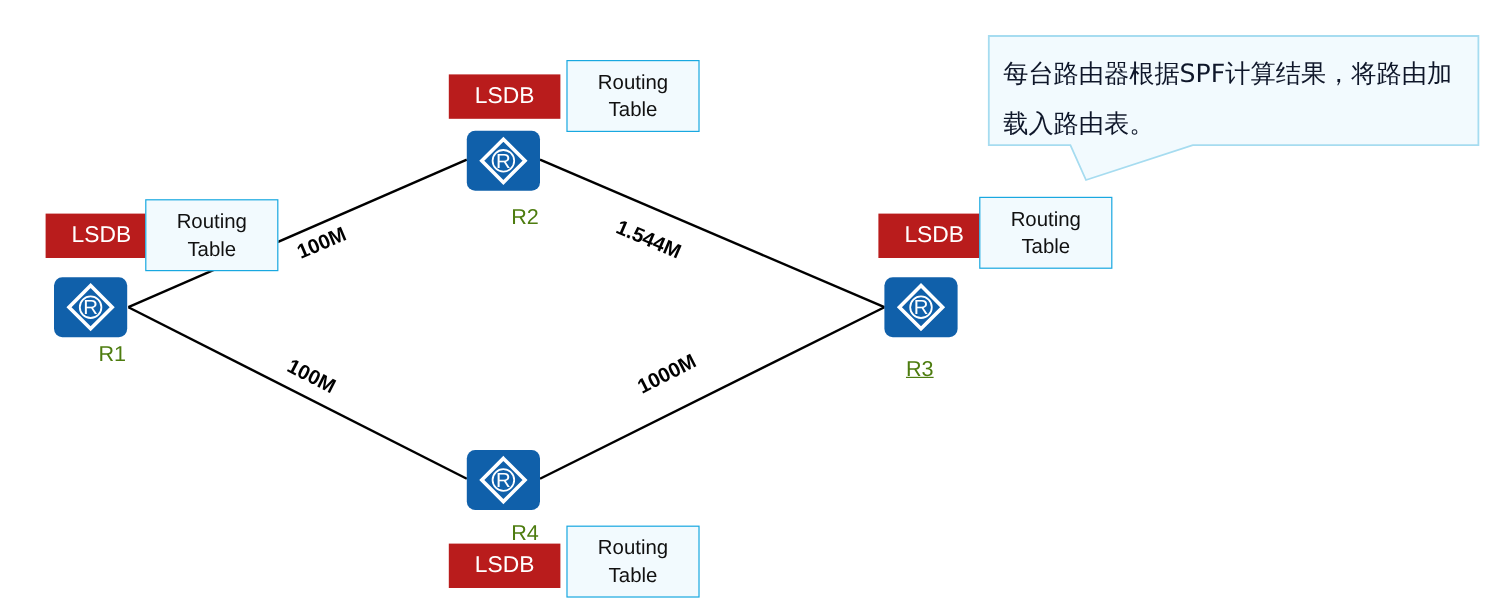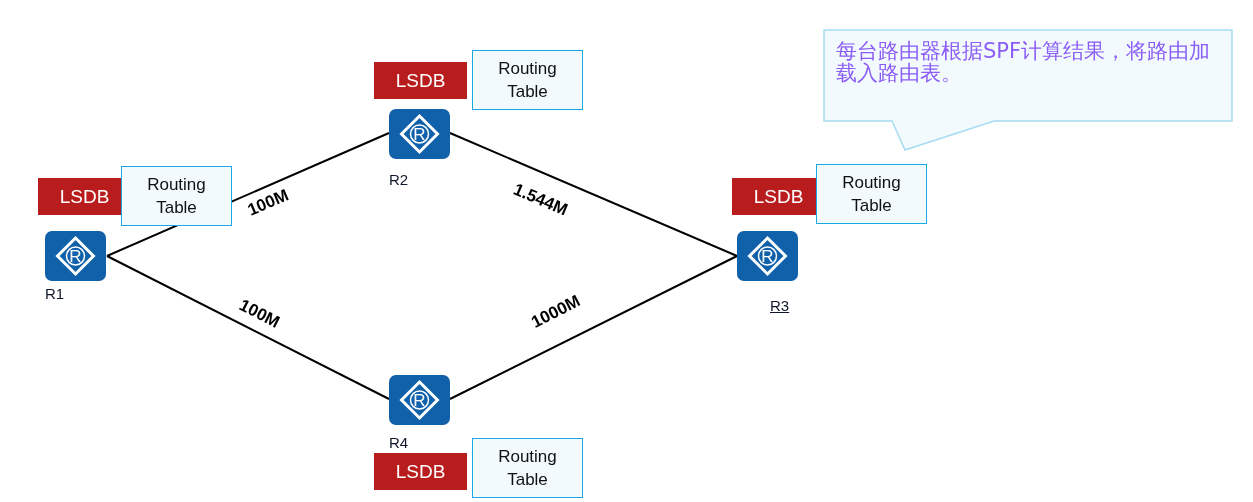--- a/index.html
+++ b/index.html
@@ -1,25 +1,25 @@
 <!DOCTYPE html>
 <html><head>
   <meta charset="utf-8">
   <style>
     html, body { margin:0; padding:0; background:#ffffff; }
     body { width:1253px; height:502px; position:relative; overflow:hidden; font-family:"Liberation Sans","DejaVu Sans",sans-serif; }
     svg.links { position:absolute; left:0; top:0; width:1253px; height:502px; }
     .router { position:absolute; width:61px; height:50px; background:#1060aa; border-radius:7px; }
     .router svg { position:absolute; left:0; top:0; width:61px; height:50px; }
-    .rlabel { position:absolute; font-size:15px; color:#0f172a; width:60px; text-align:left; }
+    .rlabel { position:absolute; font-size:18px; color:#4d7c0f; width:60px; text-align:right; }
     .lsdb { position:absolute; width:93px; height:37px; background:#b91c1c; color:#fff; font-size:19px; display:flex; align-items:center; justify-content:center; }
     .rt { position:absolute; width:111px; height:60px; background:#f2fafe; border:1.5px solid #19a8e0; box-sizing:border-box; color:#111; font-size:17px; line-height:23px; display:flex; flex-direction:column; align-items:center; justify-content:center; }
     .lnk { position:absolute; font-size:17px; font-weight:bold; color:#000; white-space:nowrap; transform-origin:center center; }
     .callout-svg { position:absolute; left:0; top:0; width:1253px; height:502px; pointer-events:none; }
-    .callout-text { position:absolute; left:836px; top:40px; width:390px; font-size:21px; line-height:22px; color:#8b5cf6; font-family:"DejaVu Sans",sans-serif; }
+    .callout-text { position:absolute; left:836px; top:40px; width:390px; font-size:21px; line-height:42px; color:#0f172a; font-family:"DejaVu Sans",sans-serif; }
   </style>
 </head>
 <body>
 
 <svg class="links">
   <line x1="107" y1="256" x2="389" y2="133" stroke="#000" stroke-width="2"></line>
   <line x1="450" y1="133" x2="737" y2="256" stroke="#000" stroke-width="2"></line>
   <line x1="107" y1="256" x2="389" y2="399" stroke="#000" stroke-width="2"></line>
   <line x1="450" y1="399" x2="737" y2="256" stroke="#000" stroke-width="2"></line>
 </svg>
@@ -62,21 +62,21 @@
   <span>Routing</span>
   <span>Table</span>
 </div>
 <div class="router" style="left:737px;top:231px;">
   <svg viewBox="0 0 61 50">
     <polygon points="30.5,7 48.5,25 30.5,43 12.5,25" fill="none" stroke="#fff" stroke-width="3"></polygon>
     <text x="30.5" y="31" text-anchor="middle" font-size="17" fill="#fff" font-family="Liberation Sans, sans-serif">R</text>
     <circle cx="30.5" cy="25" r="9" fill="none" stroke="#fff" stroke-width="1.5"></circle>
   </svg>
 </div>
-<div class="rlabel" style="left:770px;top:297px;text-decoration:underline;">R3</div>
+<div class="rlabel" style="left:718px;top:297px;text-decoration:underline;">R3</div>
 
 <div class="router" style="left:389px;top:375px;">
   <svg viewBox="0 0 61 50">
     <polygon points="30.5,7 48.5,25 30.5,43 12.5,25" fill="none" stroke="#fff" stroke-width="3"></polygon>
     <text x="30.5" y="31" text-anchor="middle" font-size="17" fill="#fff" font-family="Liberation Sans, sans-serif">R</text>
     <circle cx="30.5" cy="25" r="9" fill="none" stroke="#fff" stroke-width="1.5"></circle>
   </svg>
 </div>
 <div class="rlabel" style="left:389px;top:434px;">R4</div>
 <div class="lsdb" style="left:374px;top:453px;">LSDB</div>

